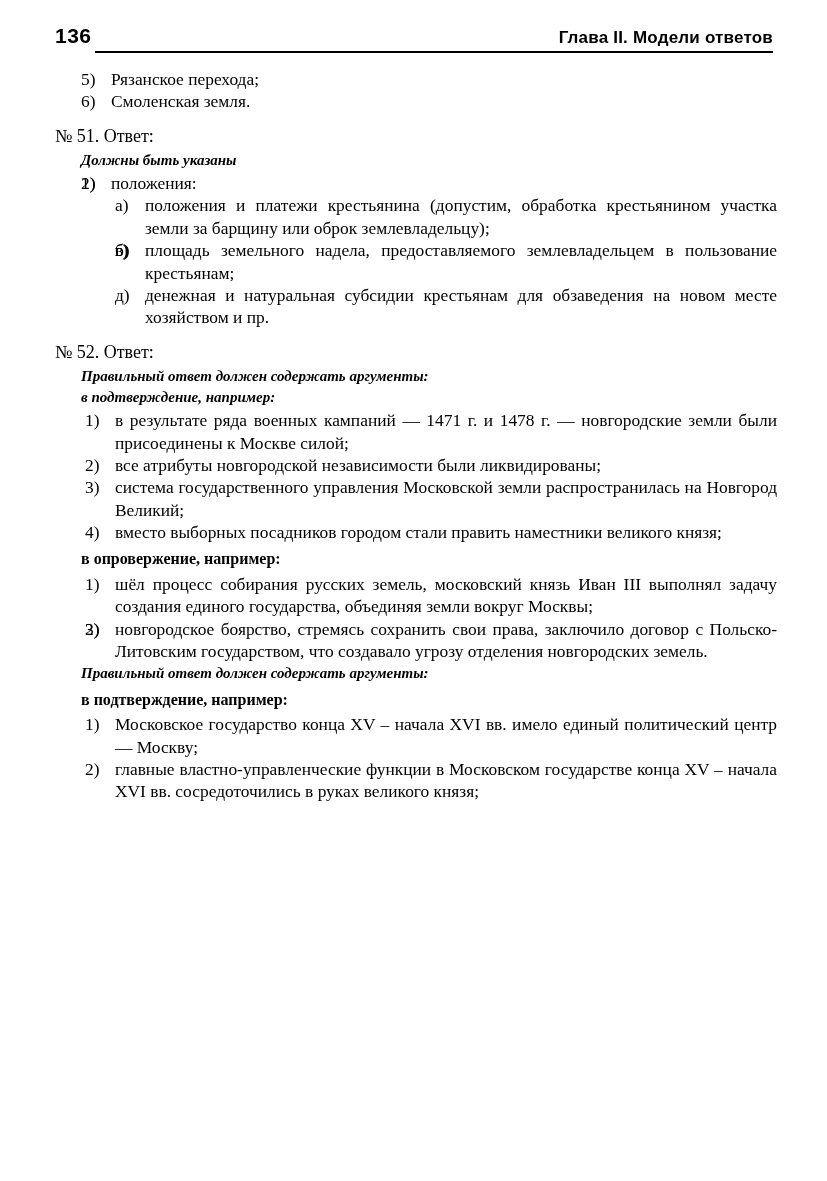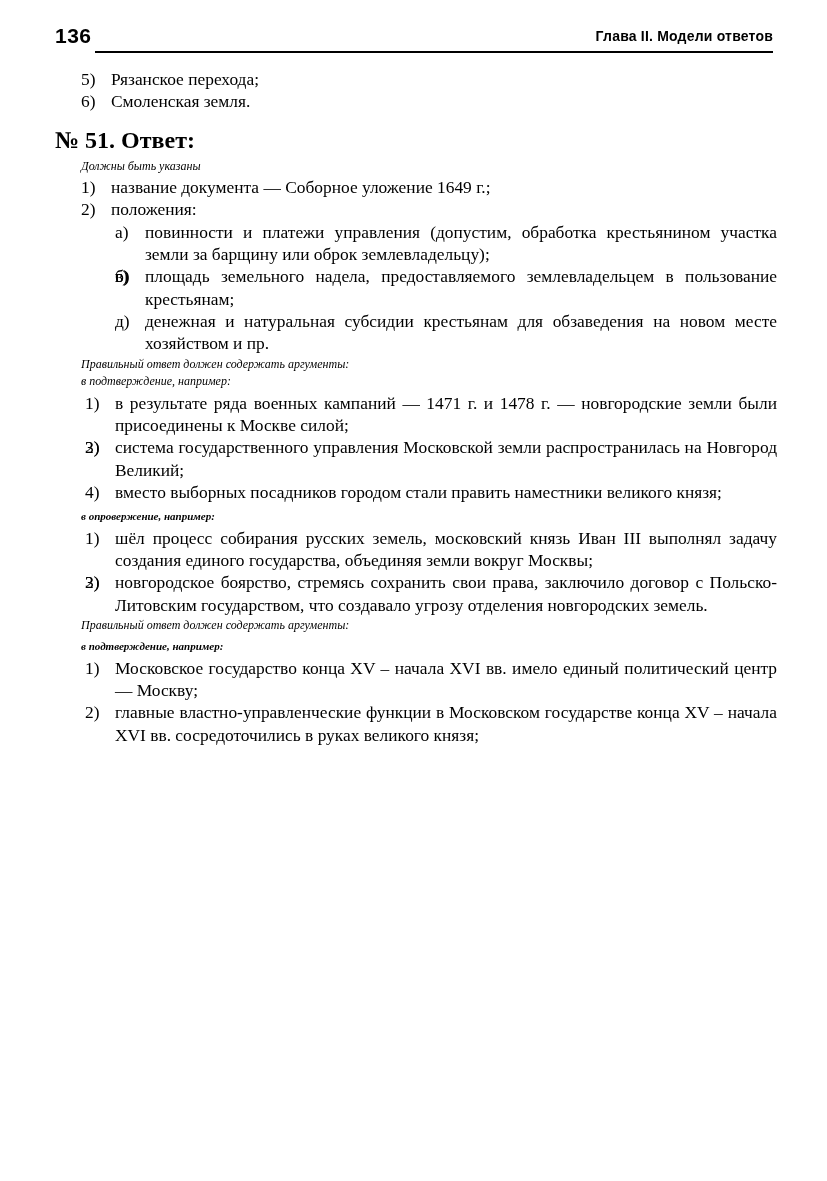--- a/index.html
+++ b/index.html
@@ -39,21 +39,21 @@
     font-family: "Liberation Sans", sans-serif;
     font-size: 21px;
     font-weight: bold;
     letter-spacing: 0.5px;
   }
   .header-chapter {
     position: absolute;
     right: 0;
     top: 4px;
     font-family: "Liberation Sans", sans-serif;
-    font-size: 14px;
+    font-size: 17px;
     font-weight: bold;
     letter-spacing: 0.2px;
   }
   .header-rule {
     position: absolute;
     left: 40px;
     right: 0;
     top: 27px;
     border-top: 2px solid #000;
   }
@@ -80,38 +80,37 @@
     top: 0;
     width: 27px;
     text-align: left;
   }
   .lvl1 { margin-left: 26px; }
   .lvl2 { margin-left: 60px; }
   .lvl3 { margin-left: 30px; }
 
   .ans-head {
     font-family: "Liberation Serif", serif;
-    font-weight: bold;
-    font-size: 24px;
+    font-weight: normal;
+    font-size: 18px;
     margin-left: 0px;
     margin-top: 12px;
     margin-bottom: 3px;
   }
   .sub-head-italic {
-    font-weight: normal;
+    font-weight: bold;
     font-style: italic;
-    font-size: 12px;
+    font-size: 15px;
     margin-left: 26px;
     margin-top: 2px;
     margin-bottom: 2px;
   }
   .sub-head-italic2 {
     font-weight: bold;
-    font-style: italic;
-    font-size: 11px;
+    font-size: 16px;
     margin-left: 26px;
     margin-top: 6px;
     margin-bottom: 3px;
   }
   .justify {
     text-align: justify;
   }
 </style>
 </head>
 <body>
@@ -133,55 +132,56 @@
     <div class="item lvl1">
       <span class="marker">6)</span>
       <span>Смоленская земля.</span>
     </div>
 
     <div class="ans-head">№ 51. Ответ:</div>
     <div class="sub-head-italic">Должны быть указаны</div>
 
     <div class="item lvl1">
       <span class="marker">1)</span>
-      <span>название документа — Соборное уложение 1649 г.;</span>
     </div>
     <div class="item lvl1">
       <span class="marker">2)</span>
       <span>положения:</span>
     </div>
 
     <div class="item lvl2 justify">
       <span class="marker">а)</span>
-      <span>повинности и платежи управления (допустим, обработка крестьянином участка земли за барщину или оброк землевладельцу);</span>
+      <span>положения и платежи крестьянина (допустим, обработка крестьянином участка земли за барщину или оброк землевладельцу);</span>
     </div>
     <div class="item lvl2 justify">
       <span class="marker">б)</span>
     </div>
     <div class="item lvl2 justify">
       <span class="marker">в)</span>
     </div>
     <div class="item lvl2 justify">
       <span class="marker">г)</span>
       <span>площадь земельного надела, предоставляемого землевладельцем в пользование крестьянам;</span>
     </div>
     <div class="item lvl2 justify">
       <span class="marker">д)</span>
       <span>денежная и натуральная субсидии крестьянам для обзаведения на новом месте хозяйством и пр.</span>
     </div>
 
+    <div class="ans-head">№ 52. Ответ:</div>
     <div class="sub-head-italic">Правильный ответ должен содержать аргументы:</div>
     <div class="sub-head-italic">в подтверждение, например:</div>
 
     <div class="item lvl3 justify">
       <span class="marker">1)</span>
       <span>в результате ряда военных кампаний — 1471 г. и 1478 г. — новгородские земли были присоединены к Москве силой;</span>
     </div>
     <div class="item lvl3 justify">
       <span class="marker">2)</span>
+      <span>все атрибуты новгородской независимости были ликвидированы;</span>
     </div>
     <div class="item lvl3 justify">
       <span class="marker">3)</span>
       <span>система государственного управления Московской земли распространилась на Новгород Великий;</span>
     </div>
     <div class="item lvl3 justify">
       <span class="marker">4)</span>
       <span>вместо выборных посадников городом стали править наместники великого князя;</span>
     </div>
 

